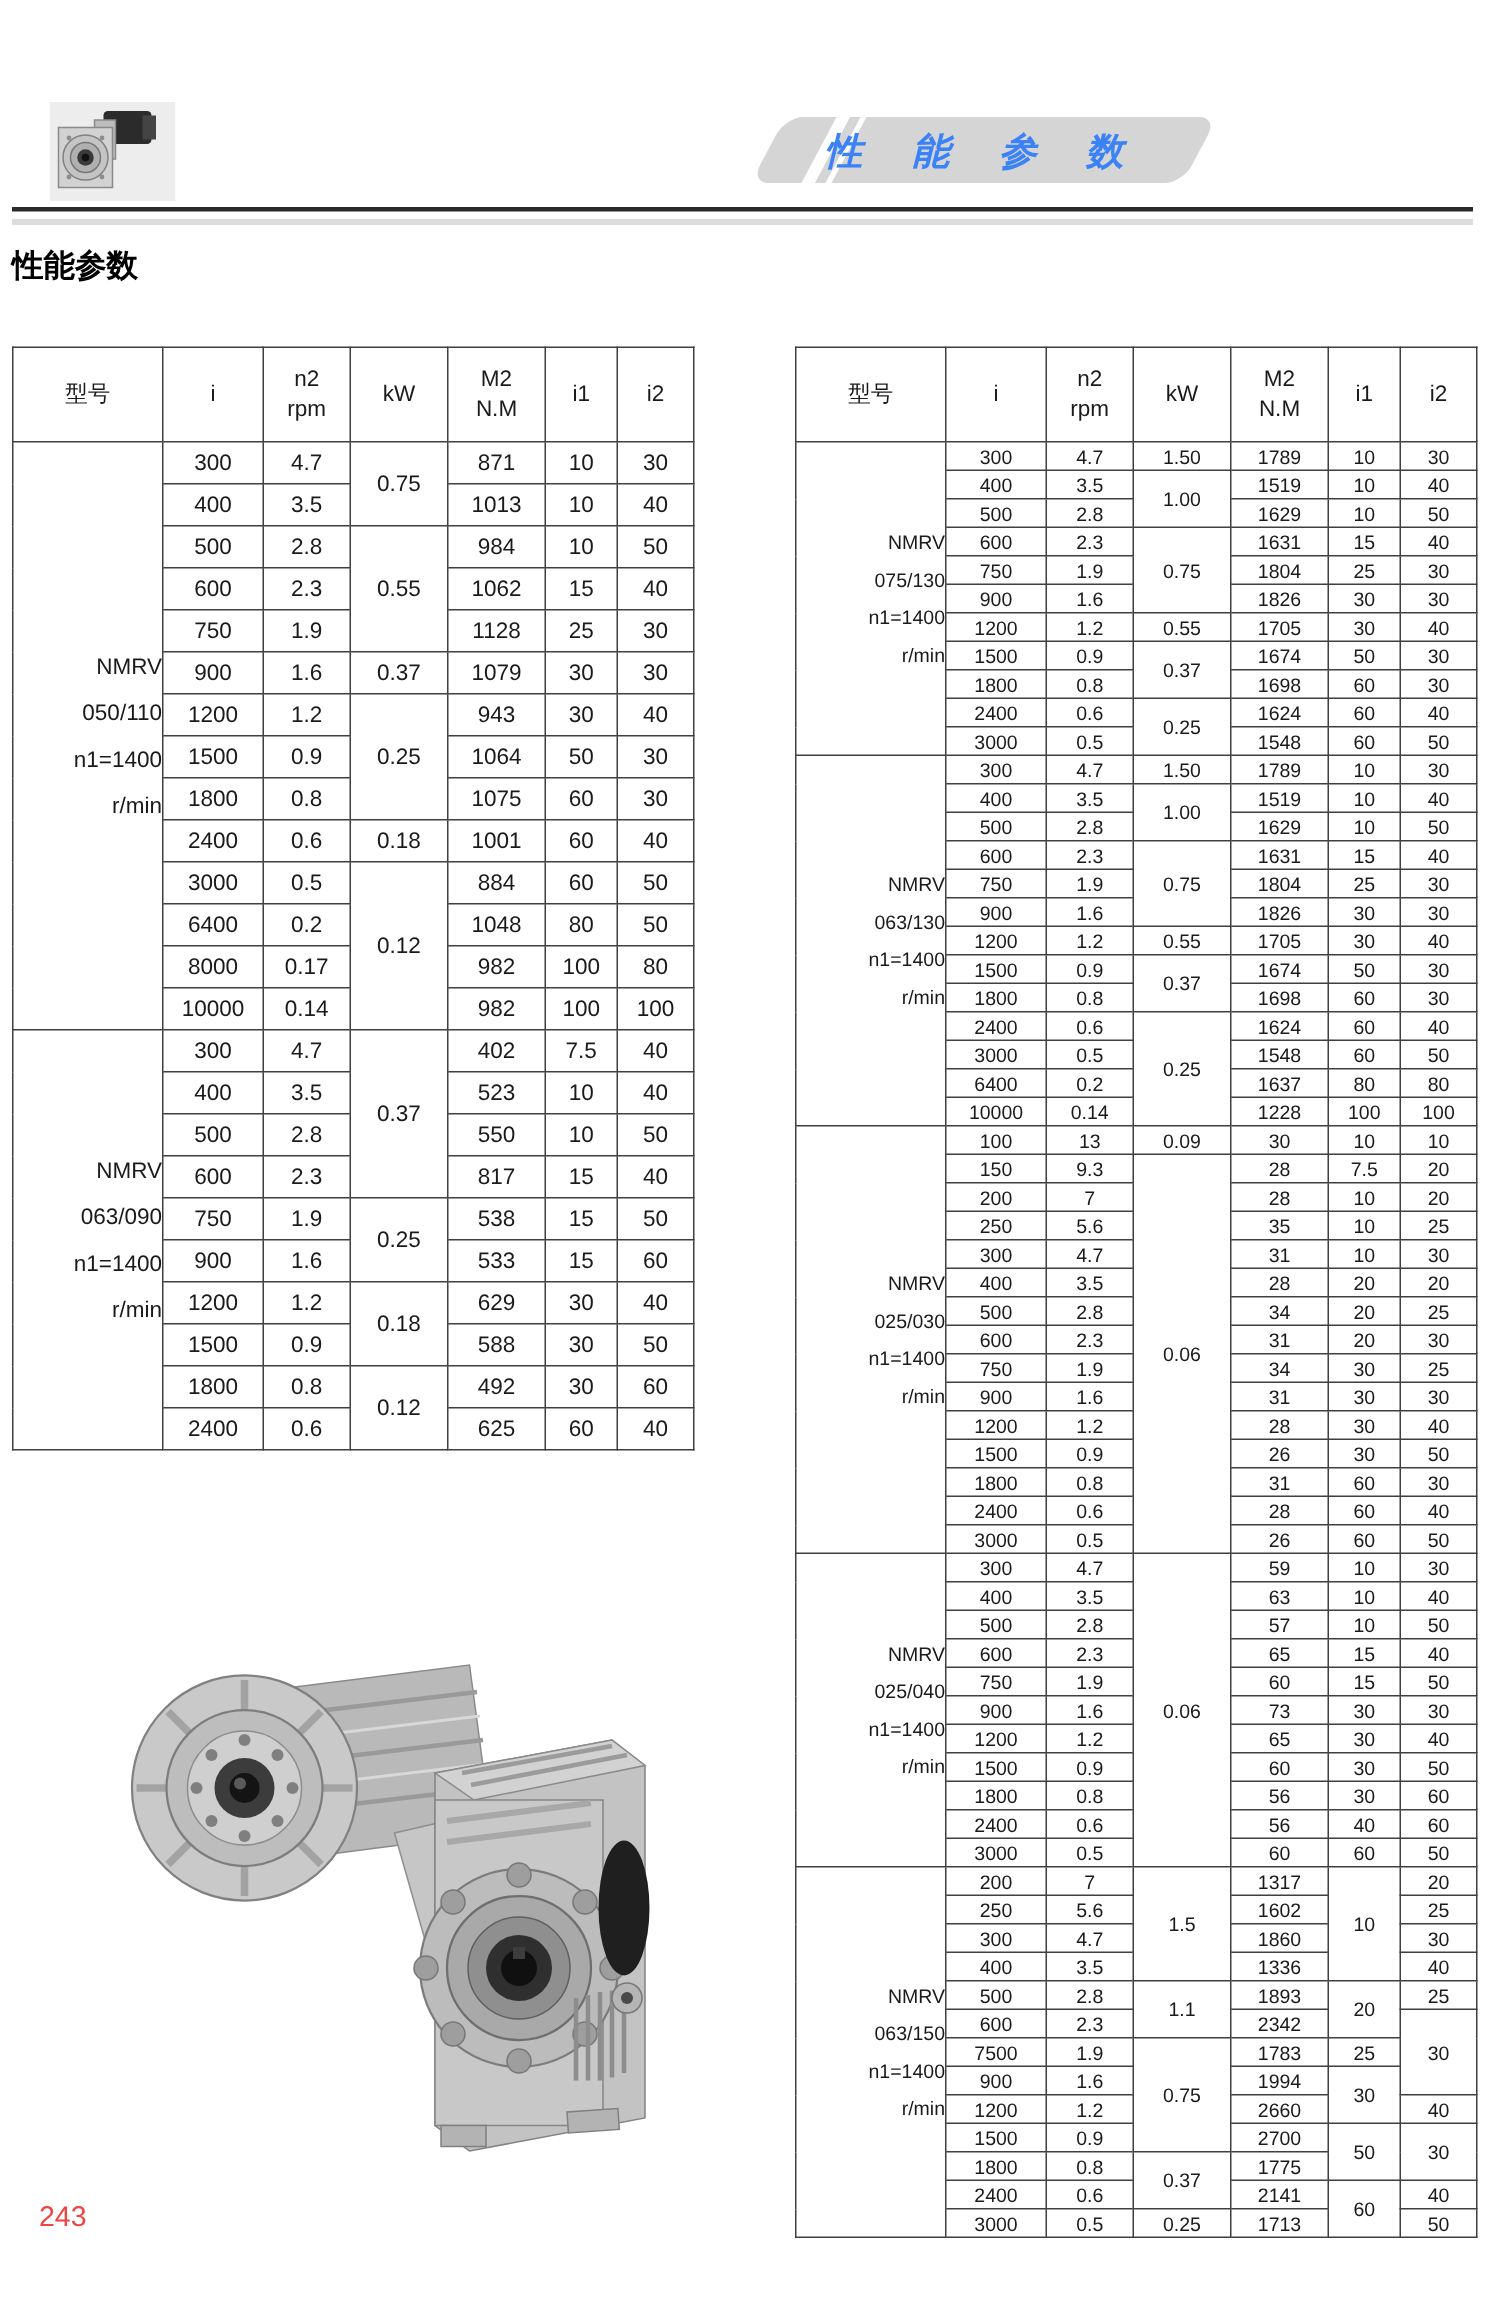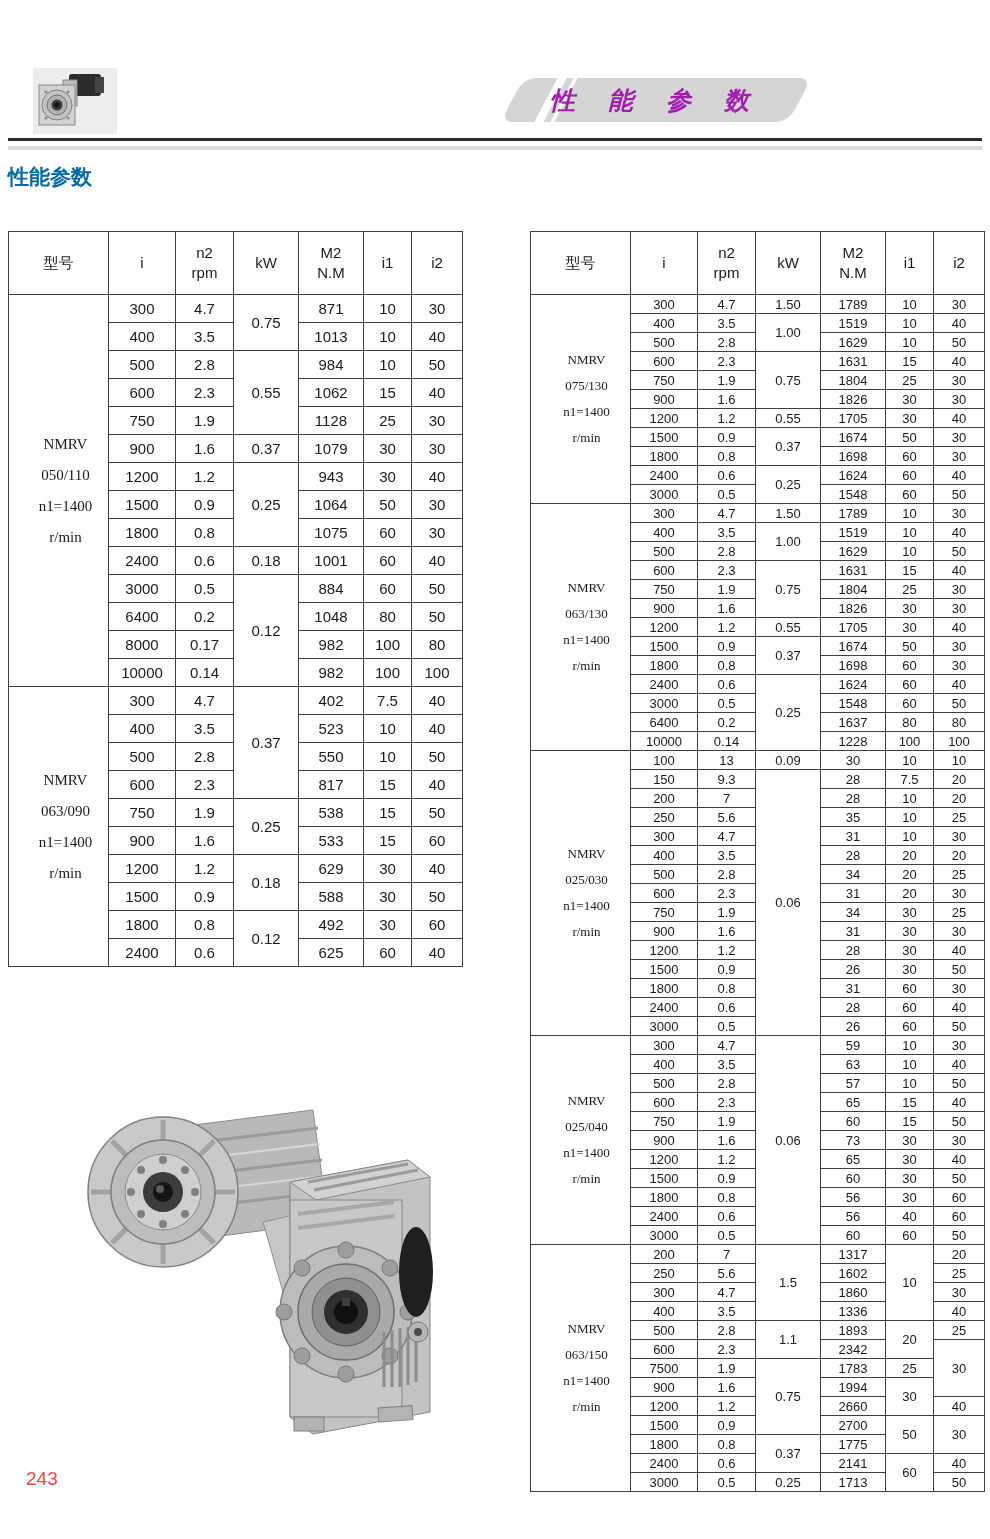--- a/index.html
+++ b/index.html
@@ -10,40 +10,40 @@
   
   .thumb { position:absolute; left:33px; top:68px; width:84px; height:66px; }
   .banner { position:absolute; left:512px; top:78px; width:288px; height:44px; }
   .banner-bg { position:absolute; left:0; top:0; width:100%; height:100%;
     background:#d5d5d5; transform:skewX(-28deg); border-radius:12px; }
   .banner-stripe1 { position:absolute; left:34px; top:0; width:9px; height:100%;
     background:#ffffff; transform:skewX(-28deg); }
   .banner-stripe2 { position:absolute; left:50px; top:0; width:4px; height:100%;
     background:#ffffff; transform:skewX(-28deg); }
   .banner-text { position:absolute; left:0; top:6px; width:100%; text-align:center;
-    font-size:25px; font-weight:bold; font-style:italic; letter-spacing:13px; color:#a21caf; }
+    font-size:25px; font-weight:bold; font-style:italic; letter-spacing:13px; color:#3b82f6; }
   .rule-dark  { position:absolute; left:8px; top:138px; width:974px; height:3px; background:#2b2b2b; }
   .rule-light { position:absolute; left:8px; top:146px; width:974px; height:4px; background:#dcdcdc; }
-  .section-title { position:absolute; left:8px; top:163px; font-size:21px; font-weight:bold; color:#0369a1; }
+  .section-title { position:absolute; left:8px; top:163px; font-size:21px; font-weight:bold; color:#000000; }
   .photos-title  { position:absolute; left:8px; top:1004px; font-size:22px; font-weight:bold; color:#111; }
   .page-number   { position:absolute; left:26px; top:1468px; font-size:19px; color:#ef4444; }
 
   
   .tbl-wrap-left  { position:absolute; left:8px;   top:215px; }
   .tbl-wrap-right { position:absolute; left:530px; top:215px; }
   table.ptable { border-collapse:collapse; table-layout:fixed; width:454px; background:#fff;margin-top:16px; }
   table.ptable td, table.ptable th {
     border:1px solid #3f3f3f; text-align:center; vertical-align:middle;
     padding:0; font-weight:normal; color:#1a1a1a; overflow:hidden;
   }
   table.ptable thead th { height:62px; font-size:15px; line-height:1.35; }
   .tbl-left  tbody td { height:27px; font-size:15px; }
   .tbl-right tbody td { height:18px; font-size:13px; }
   td.model-cell { vertical-align:middle; }
-  td.model-cell div { text-align:center;font-family:Liberation Serif, serif; }
+  td.model-cell div { text-align:right; }
   .tbl-left  td.model-cell div { font-size:15px; margin:14px 0 14px 14px; }
   .tbl-right td.model-cell div { font-size:13px; margin:10px 0 10px 12px; }
 
   
   .photo { position:absolute; left:78px; top:1082px; width:374px; height:378px; }
 </style>
 </head>
 <body>
 
 <div class="page">

